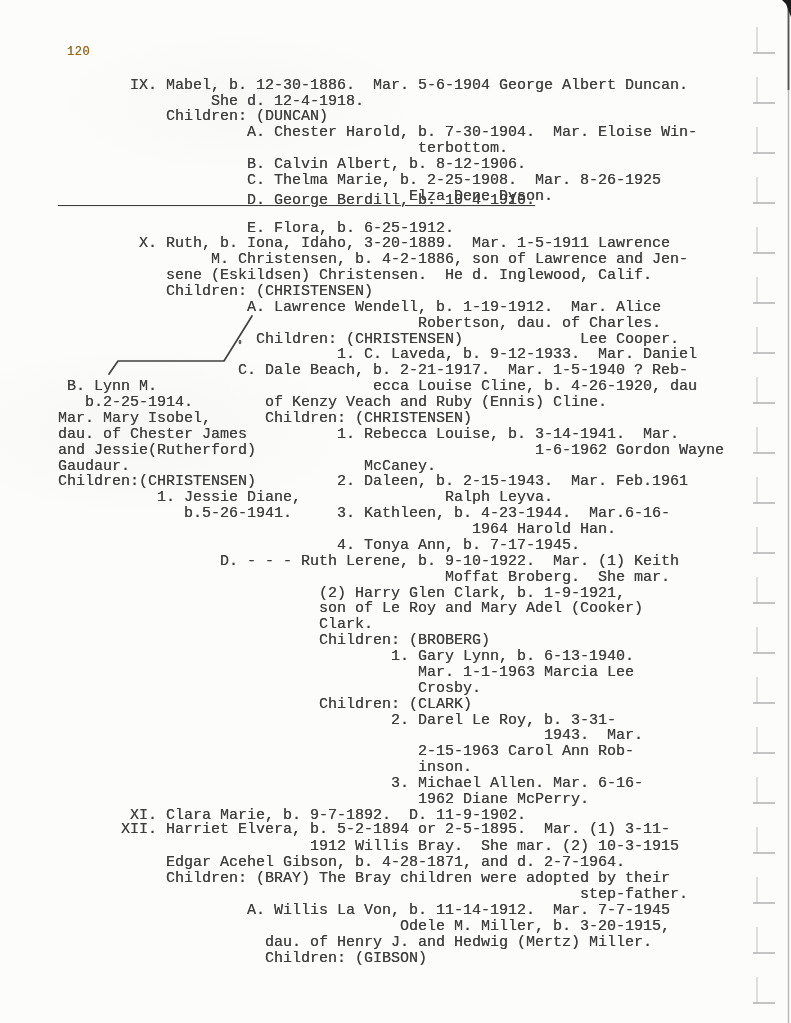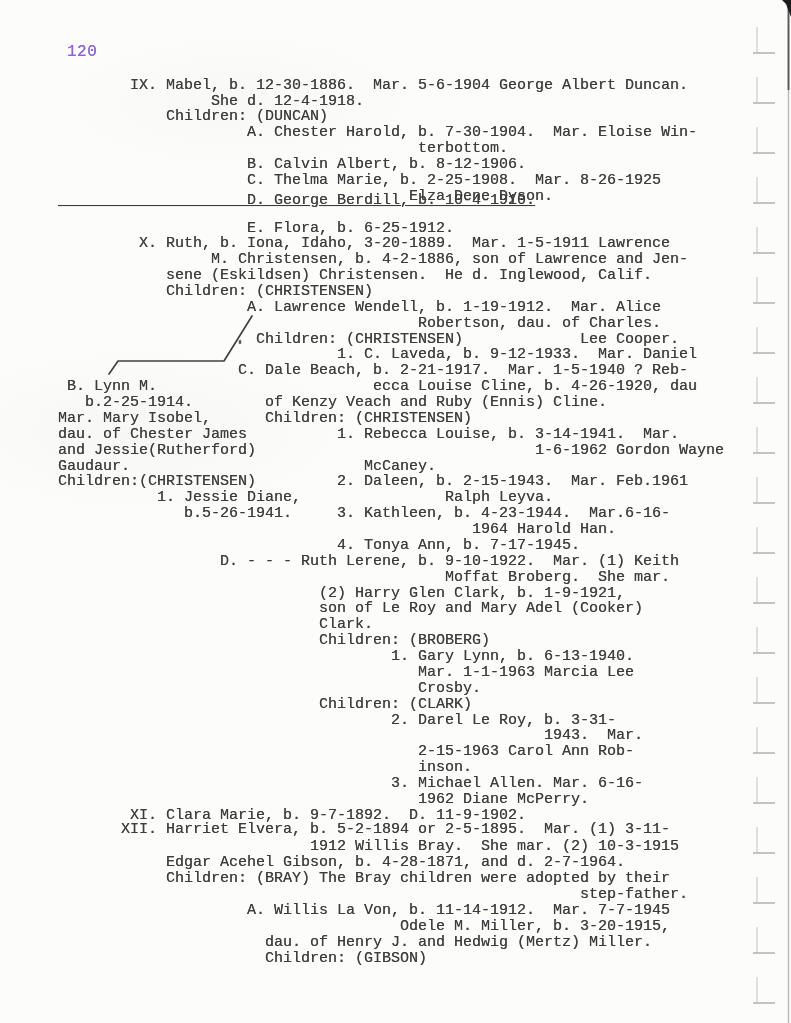--- a/index.html
+++ b/index.html
@@ -18,23 +18,23 @@
     font-family: "Liberation Mono", "DejaVu Sans Mono", monospace;
   }
   #page {
     position: absolute;
     inset: 0;
   }
   #page-number {
     position: absolute;
     left: 67px;
     top: 44px;
-    font-size: 16px;
+    font-size: 12px;
     line-height: 16px;
-    color: #8b5cf6;
+    color: #a16207;
     letter-spacing: 0.5px;
     text-shadow: 0 0 0.6px rgba(40,40,40,0.55);
     white-space: pre;
   }
   #typescript-block {
     position: absolute;
     left: 0;
     top: 0;
     width: 791px;
     height: 1023px;

